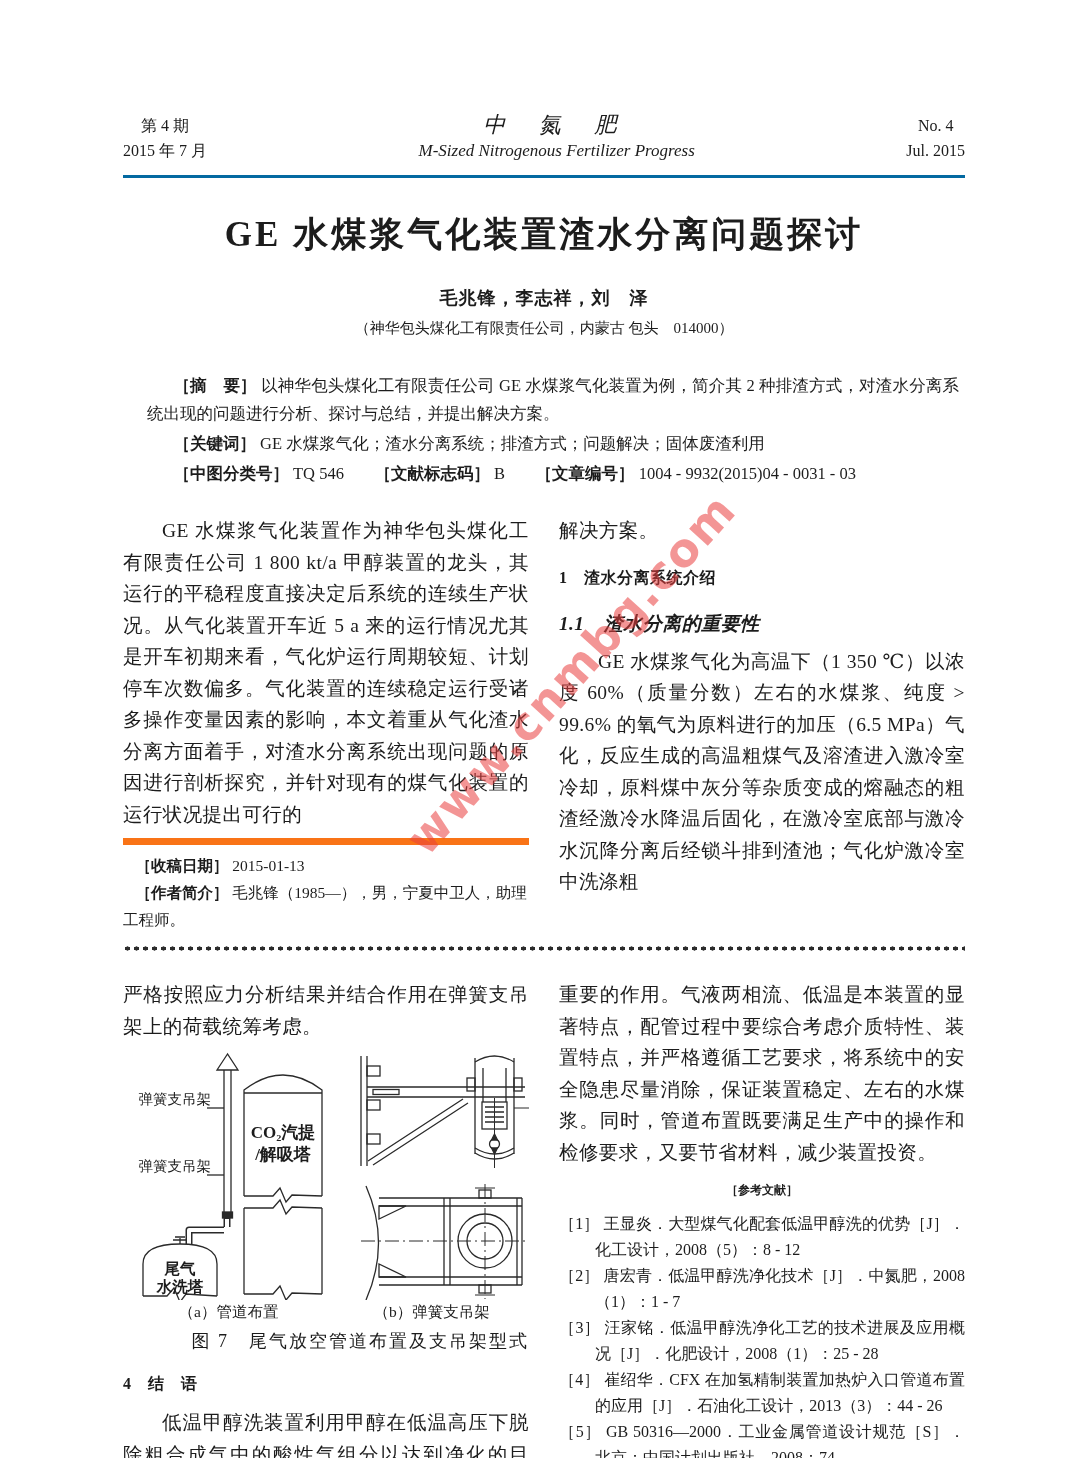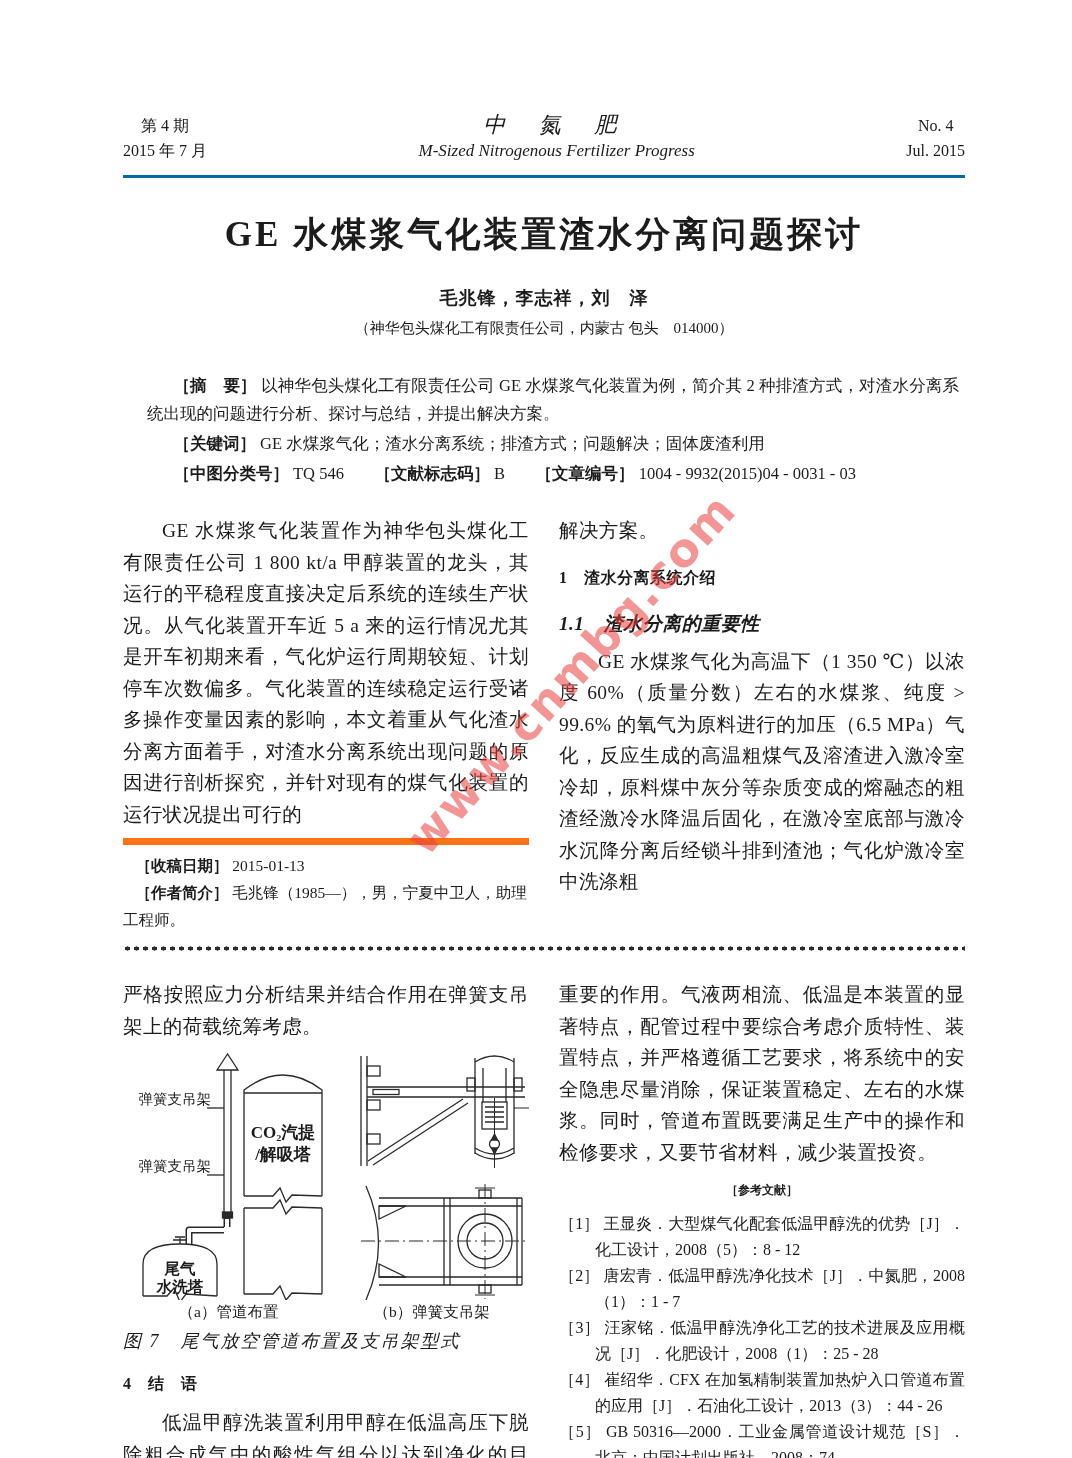--- a/index.html
+++ b/index.html
@@ -62,22 +62,22 @@
     background-size:9px 7px;background-repeat:repeat-x;background-position:left center;
   }
   
   figure{margin:6px 0 0 0;padding:0;}
   .figsvg{display:block;}
   .figsvg text{font-family:"Liberation Serif","DejaVu Serif",serif;fill:#1c1c1c;}
   .subcaps{display:flex;font-size:15.5px;font-weight:normal;margin-top:2px;}
   .subcaps span:first-child{width:52%;text-align:center;}
   .subcaps span:last-child{width:48%;text-align:center;}
   figcaption{
-    margin-top:6px;text-align:left;
-    font-size:18px;font-style:italic;letter-spacing:2px;
+    margin-top:6px;text-align:right;
+    font-size:18px;letter-spacing:2px;
   }
   
   .ref-heading{margin-top:14px;text-align:center;font-size:12px;font-weight:bold;font-family:Liberation Serif, serif;}
   .refs{margin-top:12px;}
   .ref{
     margin:0;font-size:16px;line-height:26px;text-align:justify;
     padding-left:36px;text-indent:-36px;
   }
   
   .watermark{

